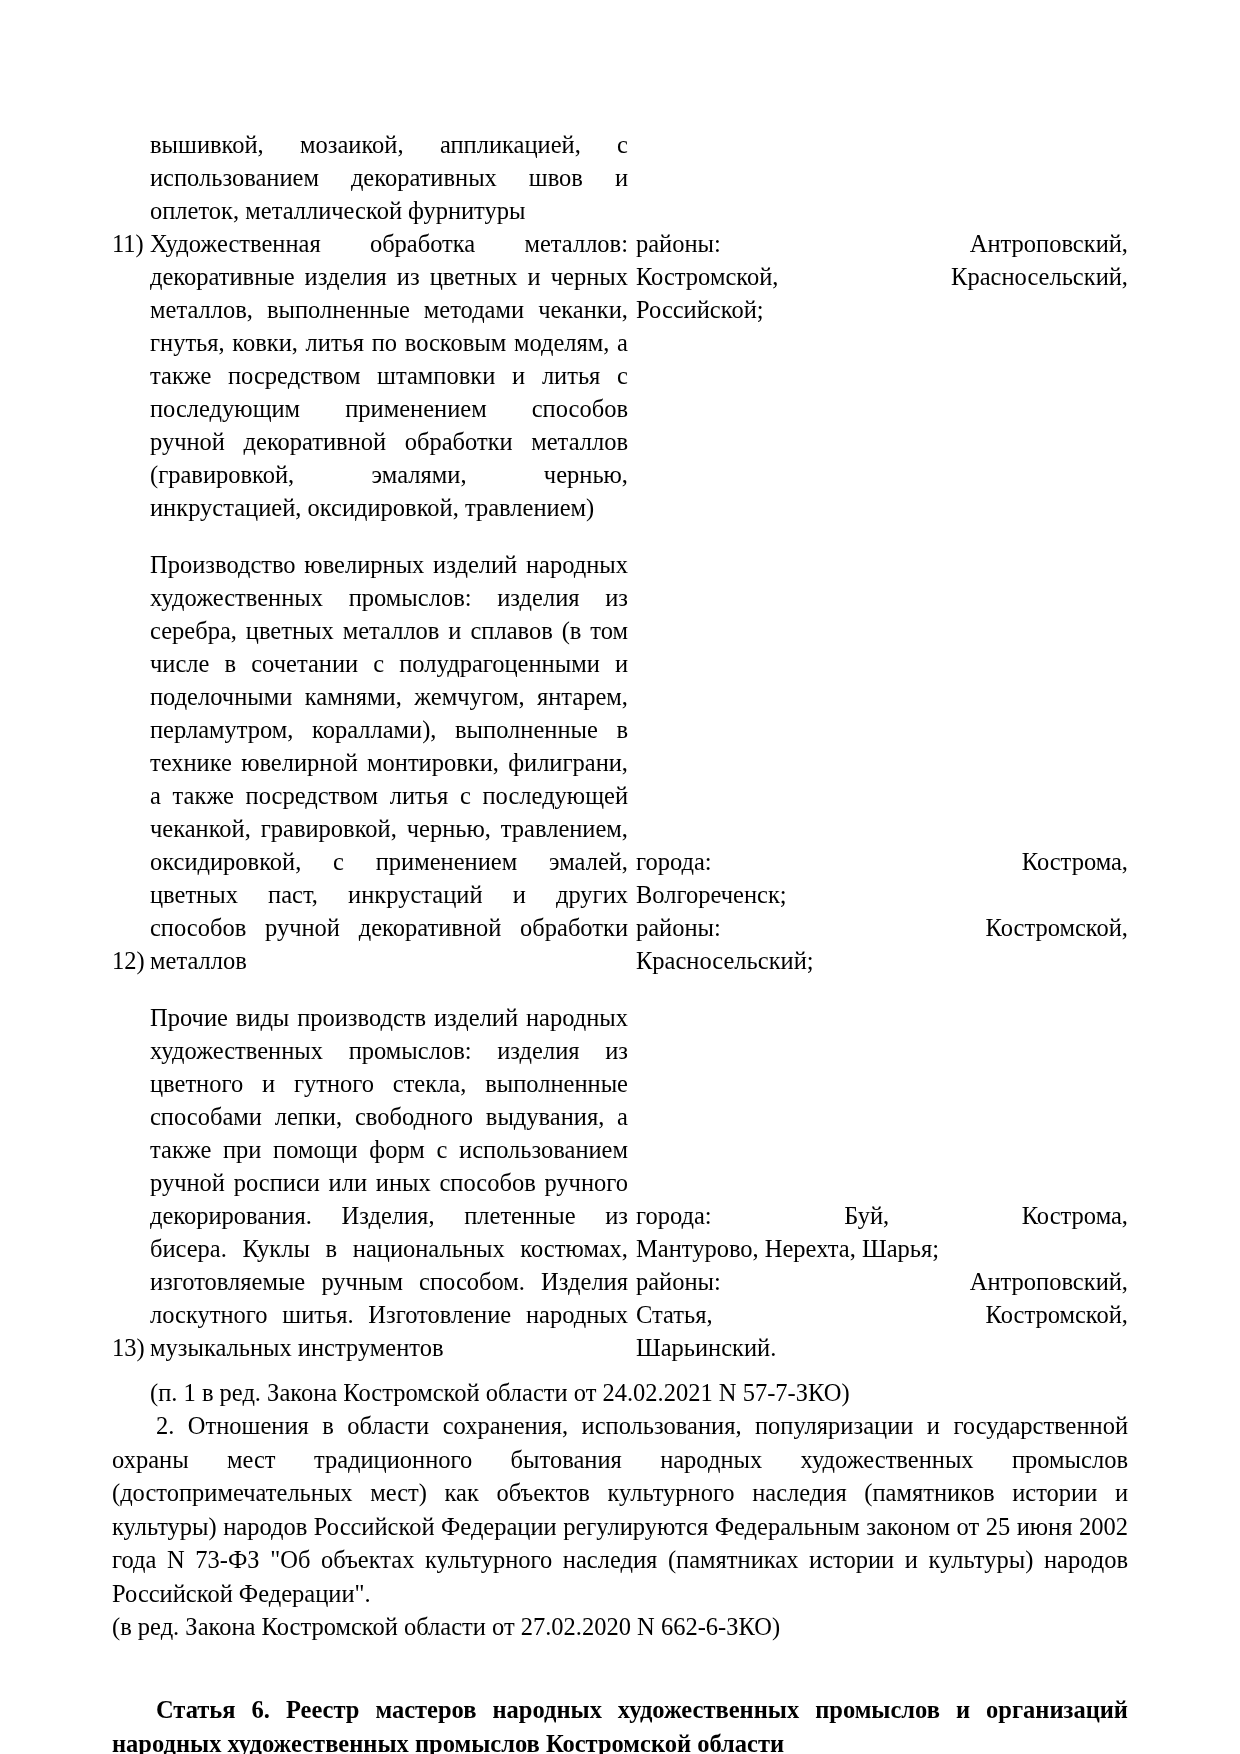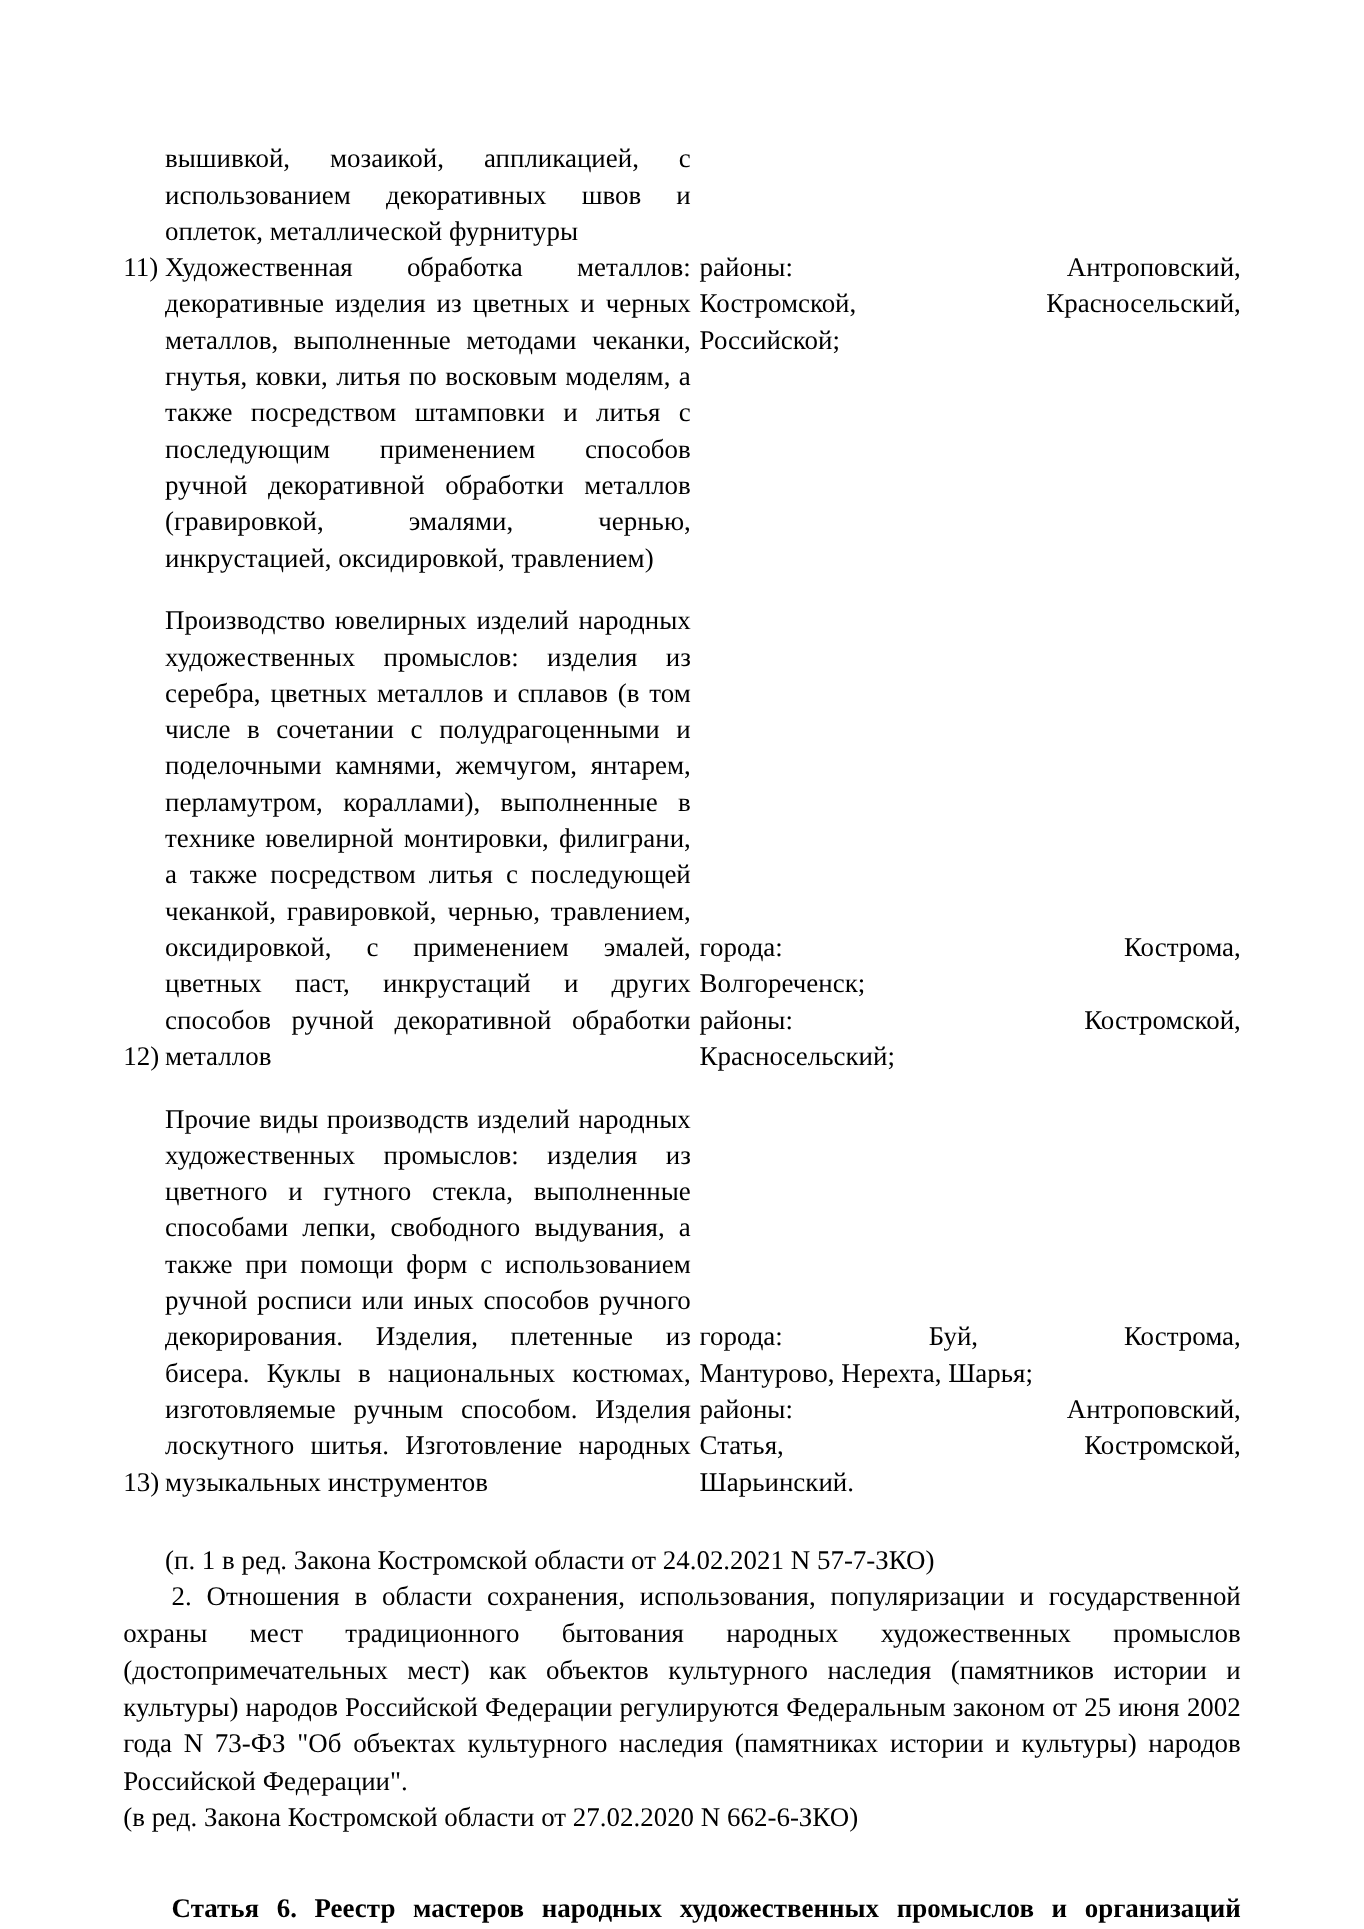--- a/index.html
+++ b/index.html
@@ -84,21 +84,21 @@
   .cont-block {
     display: flex;
     align-items: flex-start;
     width: 100%;
   }
 
   
   .ref-line {
     font-size: 24.5px;
     line-height: 33px;
-    margin-top: 38px;
+    margin-top: 12px;
     padding-left: 38px;
     text-align: left;
   }
   .ref-line.flush {
     padding-left: 0;
     margin-top: 0;
   }
 
   
   .para {

